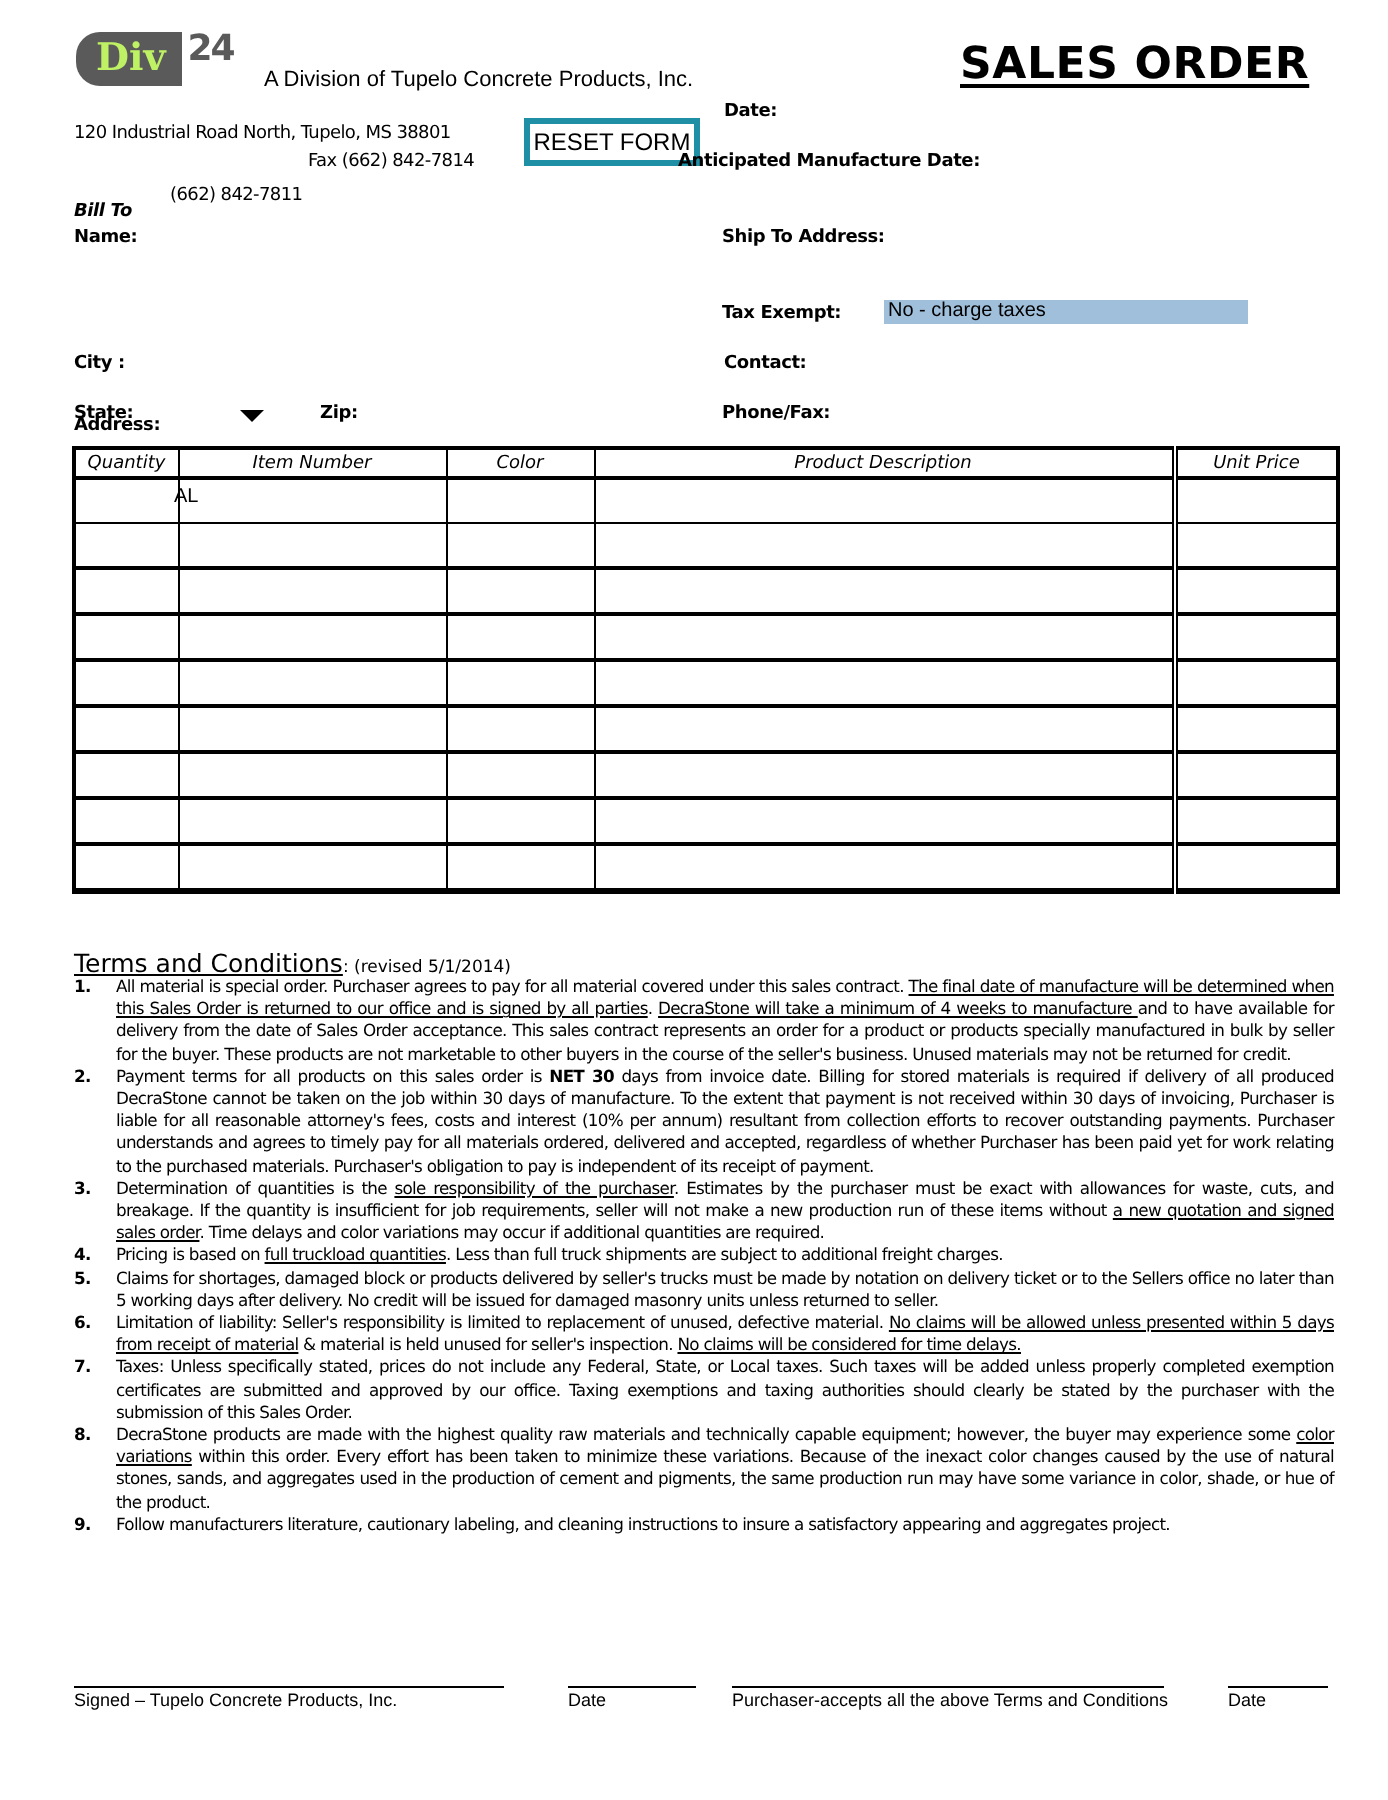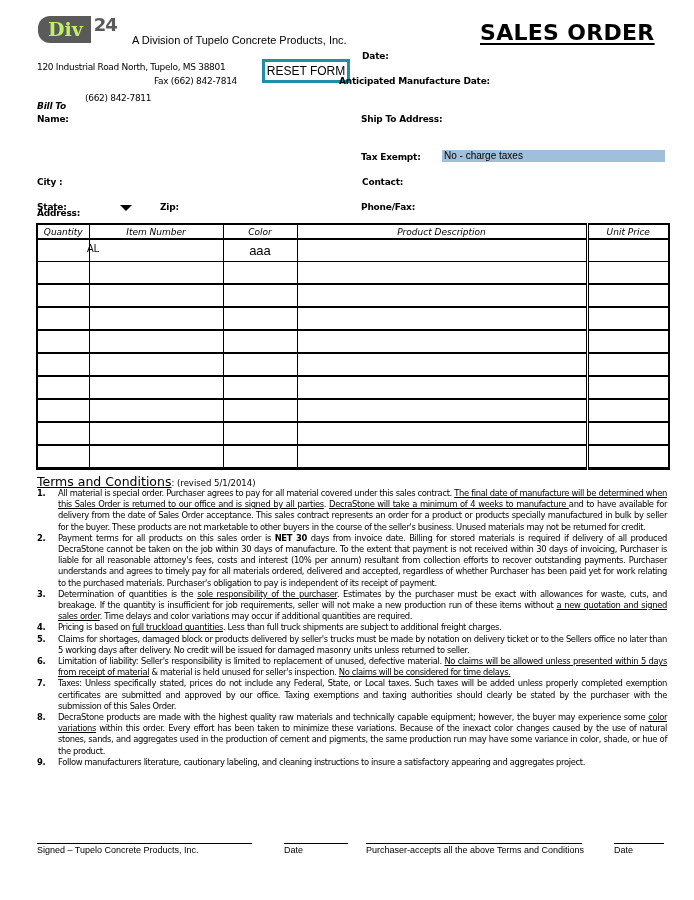--- a/index.html
+++ b/index.html
@@ -19,21 +19,21 @@
 
   .addr1 { left: 37px; top: 62px; }
   .phone { left: 37px; top: 93px; margin-left: 48px; }
   .fax { left: 154px; top: 76px; }
 
   .reset { left: 262px; top: 59px; width: 88px; height: 24px; border: 3px solid #1f8fa6; box-sizing: border-box; background: #fff; font-family: "Liberation Sans", sans-serif; font-size: 12px; display: flex; align-items: center; justify-content: center; cursor: pointer; }
 
   .date-lbl { left: 362px; top: 51px; }
   .amd-lbl { left: 339px; top: 76px; }
 
-  .taxfield { left: 442px; top: 150px; width: 223px; height: 12px; background: #9fbfdb; font-family: "Liberation Sans", sans-serif; font-size: 10px; line-height: 12px; padding-left: 2px; box-sizing: border-box; }
+  .taxfield { left: 442px; top: 150px; width: 182px; height: 12px; background: #9fbfdb; font-family: "Liberation Sans", sans-serif; font-size: 10px; line-height: 12px; padding-left: 2px; box-sizing: border-box; }
 
   .state-val { left: 87px; top: 219px; font-family: "Liberation Sans", sans-serif; font-size: 10px; margin-top: 24px; }
   .state-arrow { left: 120px; top: 205px; width: 0; height: 0; border-left: 6px solid transparent; border-right: 6px solid transparent; border-top: 6px solid #000; }
 
   
   .tbl { left: 36px; top: 223px; width: 632px; border-collapse: collapse; border: 2px solid #000; table-layout: fixed; }
   .tbl th { font-family: "DejaVu Sans", sans-serif; font-style: italic; font-weight: normal; font-size: 9px; height: 13px; padding: 0; border: 1px solid #000; border-bottom: 2px solid #000; text-align: center; }
   .tbl td { height: 21px; padding: 0; border: 1px solid #000; border-top: 2px solid #000; font-family: "Liberation Sans", sans-serif; font-size: 13px; text-align: center; }
   .tbl tr:nth-child(2) td { border-top: 1px solid #000; }
   .tbl .dbl { border-left: 3px double #000; }
@@ -112,27 +112,20 @@
       <th>Item Number</th>
       <th>Color</th>
       <th>Product Description</th>
       <th class="dbl">Unit Price</th>
     </tr>
   </thead>
   <tbody>
     <tr>
         <td></td>
         <td></td>
-        <td>aaa</td>
-        <td></td>
-        <td class="dbl"></td>
-      </tr>
-    <tr>
-        <td></td>
-        <td></td>
         <td></td>
         <td></td>
         <td class="dbl"></td>
       </tr>
     <tr>
         <td></td>
         <td></td>
         <td></td>
         <td></td>
         <td class="dbl"></td>

